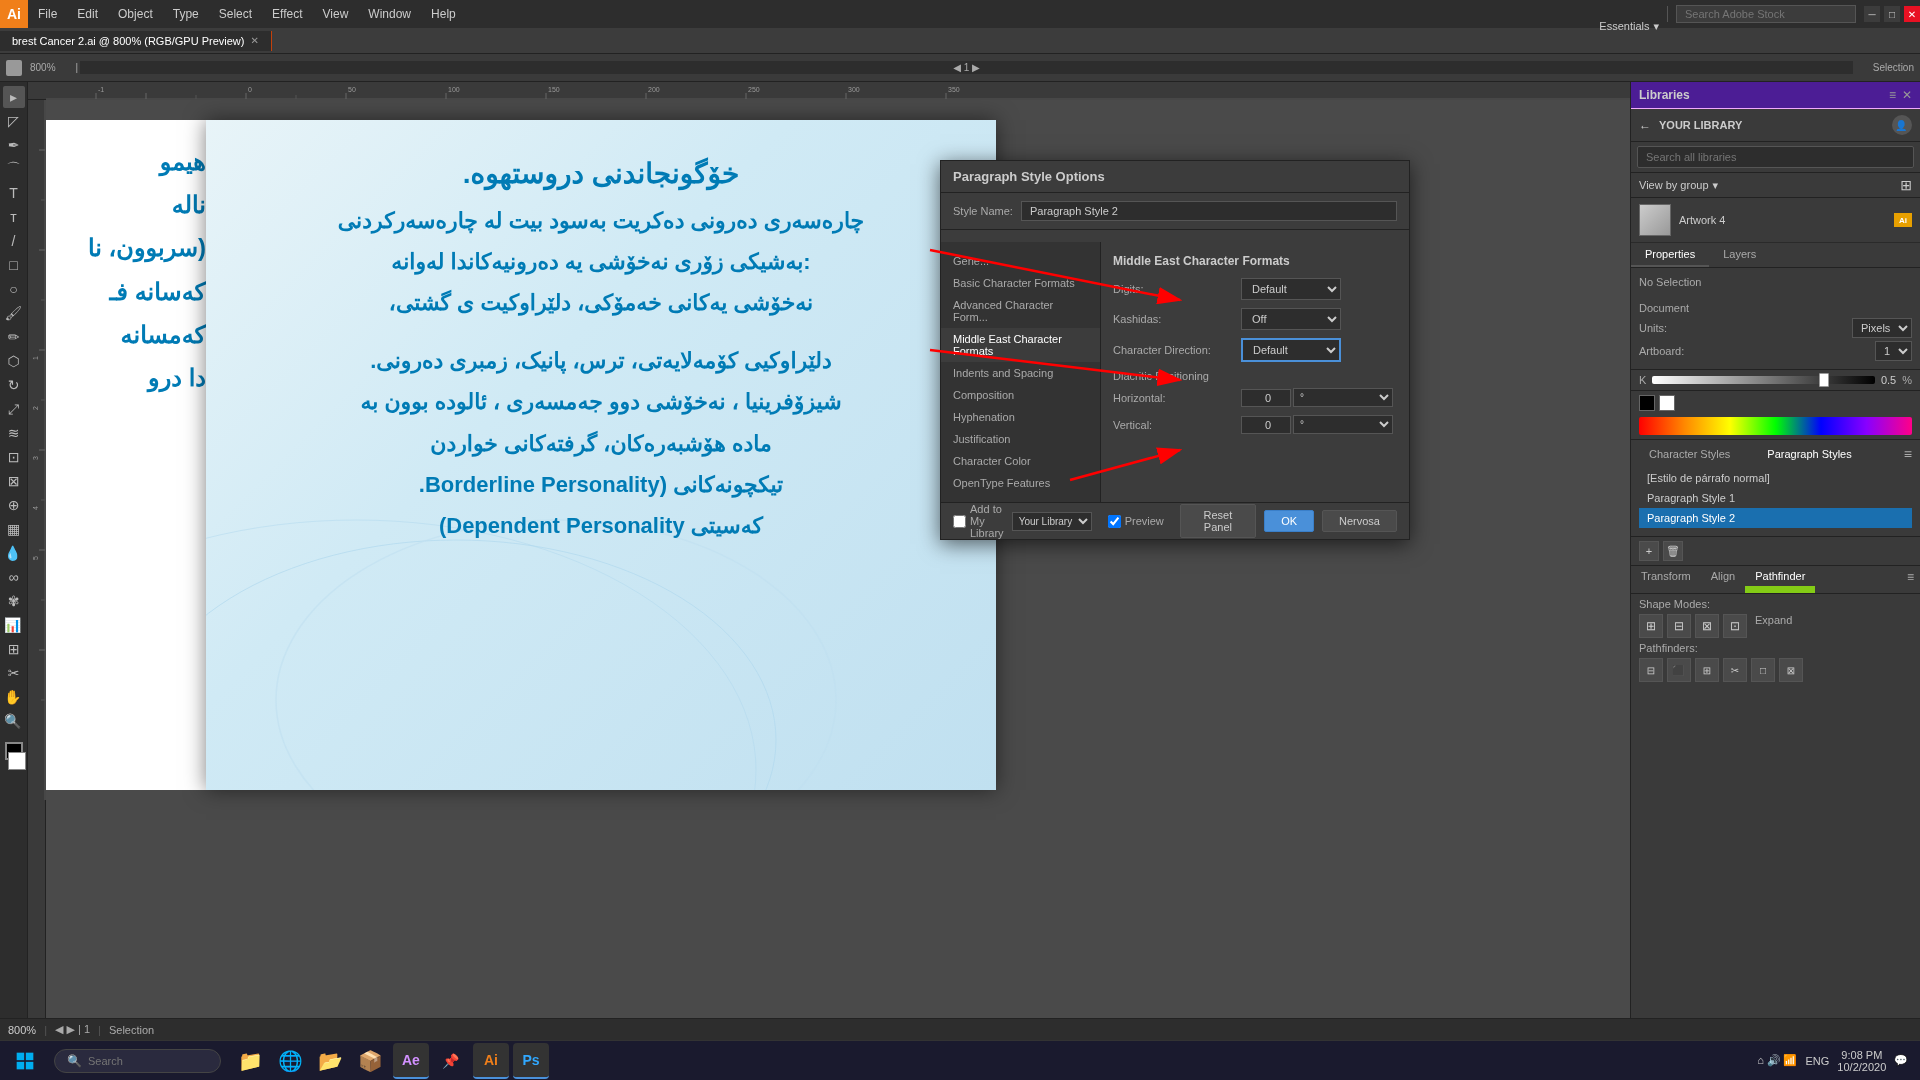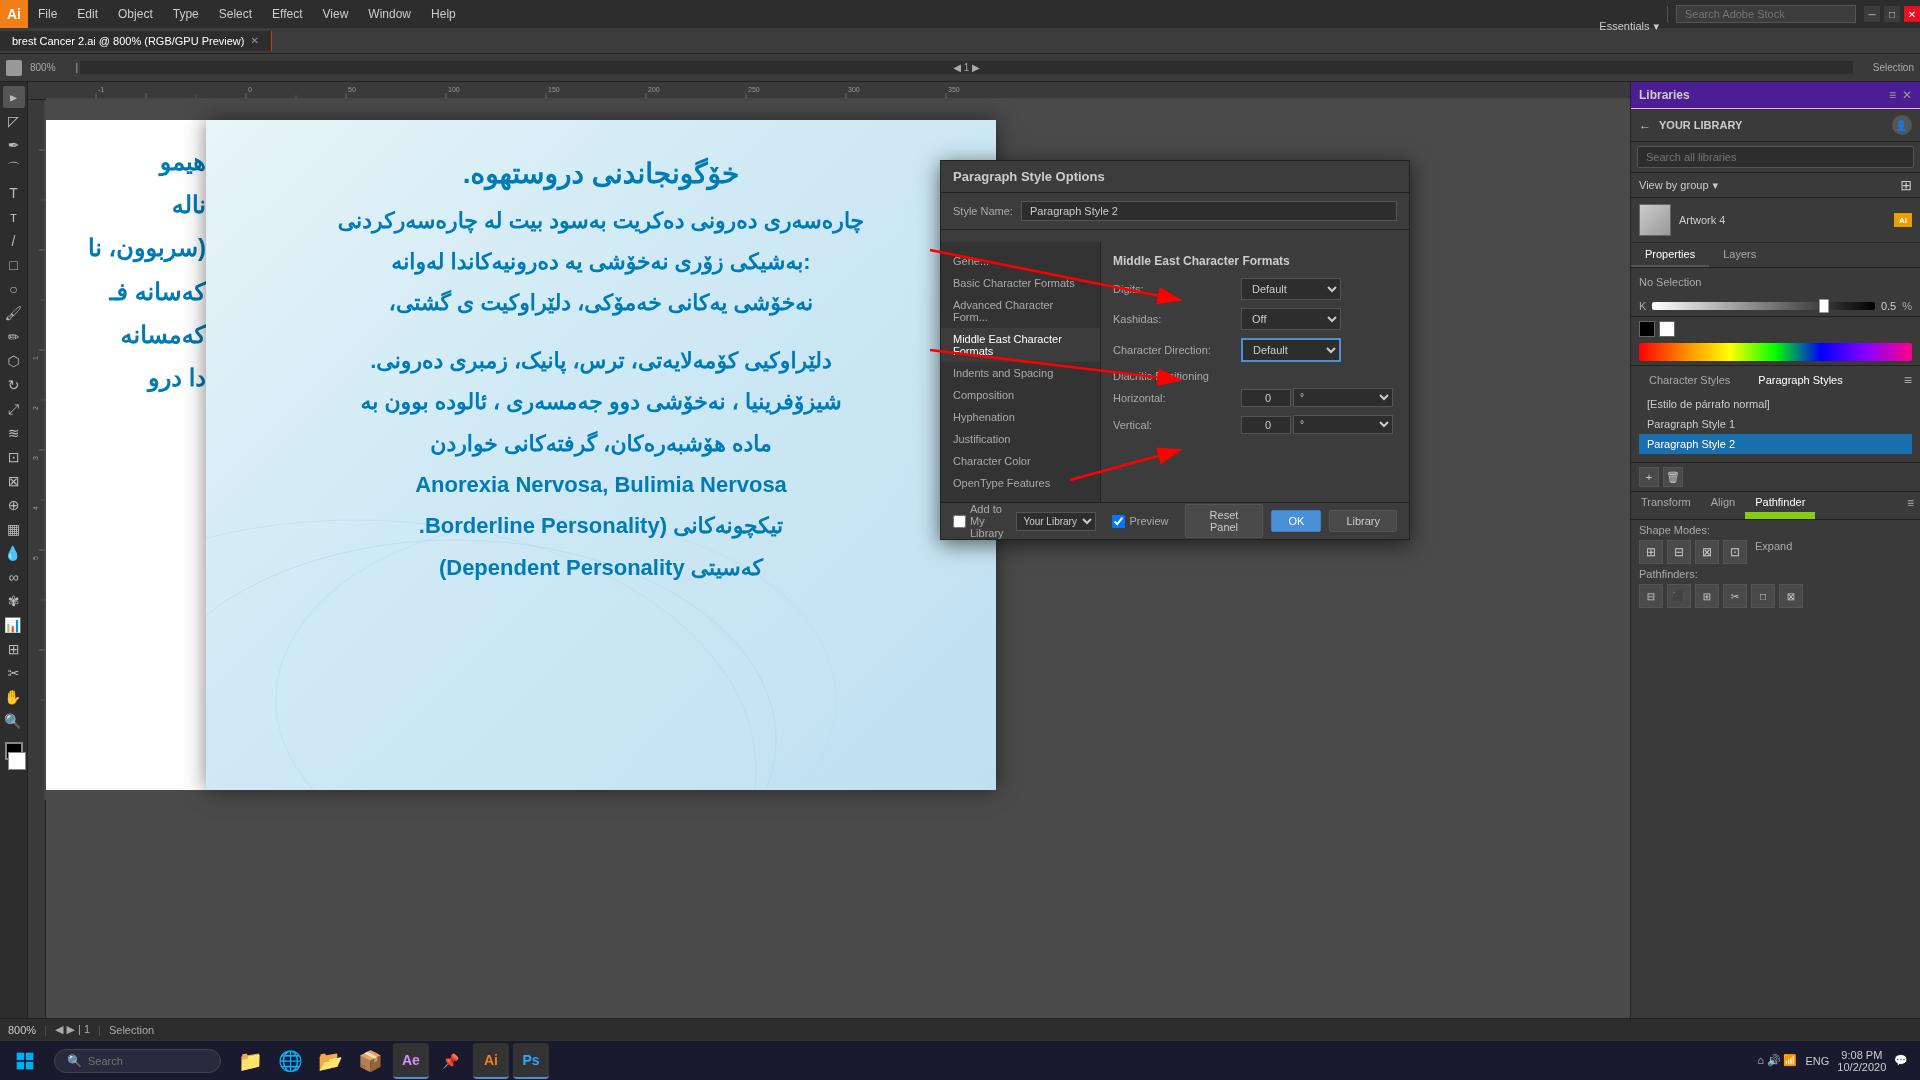--- a/index.html
+++ b/index.html
@@ -147,21 +147,21 @@
 
     
     #color-swatches { padding: 4px 8px; display: flex; gap: 4px; align-items: center; }
     .swatch { width: 16px; height: 16px; border: 1px solid #666; cursor: pointer; }
 
     
     #color-grad { margin: 2px 8px 4px; height: 18px; background: linear-gradient(to right, #ff0000, #ff8800, #ffff00, #00ff00, #0000ff, #8800ff, #ff0088); border-radius: 2px; }
 
     
     #styles-section { padding: 4px 8px; border-top: 1px solid #222; }
-    #styles-tabs { display: flex; align-items: center; gap: 8px; text-align: right; }
+    #styles-tabs { display: flex; align-items: center; gap: 17px; text-align: right; }
     #styles-tabs .stab { padding: 4px 10px; color: #aaa; font-size: 11px; cursor: pointer; }
     #styles-tabs .stab.active { color: #fff; }
     #styles-tabs .stab-menu { margin-left: auto; color: #aaa; font-size: 14px; cursor: pointer; }
 
     #paragraph-styles { padding: 4px 0; }
     .style-item { padding: 4px 8px; color: #ccc; font-size: 11px; cursor: pointer; }
     .style-item.selected { background: #1a6faf; color: white; }
 
     
     #styles-footer { display: flex; align-items: center; gap: 4px; padding: 4px 8px; border-top: 1px solid #222; }
@@ -438,21 +438,20 @@
 
         <div class="canvas-main-text">
           <div class="text-content">
             <div style="direction:rtl; font-size:28px; margin-bottom:4px;">خۆگونجاندنی دروستهوه.</div>
             <div style="direction:rtl; font-size:22px; margin-bottom:4px;">چارەسەری دەرونی دەکریت بەسود بیت لە چارەسەرکردنی</div>
             <div style="direction:rtl; font-size:22px; margin-bottom:4px;">:بەشیکی زۆری نەخۆشی یە دەرونیەکاندا لەوانە</div>
             <div style="direction:rtl; font-size:22px; margin-bottom:20px;">نەخۆشی یەکانی خەمۆکی، دلێراوکیت ی گشتی،</div>
             <div style="direction:rtl; font-size:22px; margin-bottom:4px;">دلێراوکیی کۆمەلایەتی، ترس، پانیک، زمبری دەرونی.</div>
             <div style="direction:rtl; font-size:22px; margin-bottom:4px;">شیزۆفرینیا ، نەخۆشی دوو جەمسەری ، ئالودە بوون بە</div>
             <div style="direction:rtl; font-size:22px; margin-bottom:4px;">مادە هۆشبەرەکان، گرفتەکانی خواردن</div>
-            <div style="font-size:22px; margin-bottom:4px;" class="latin">Anorexia Nervosa, Bulimia Nervosa</div>
             <div style="direction:rtl; font-size:22px; margin-bottom:4px;">تیکچونەکانی (Borderline Personality.</div>
             <div style="direction:rtl; font-size:22px;">کەسیتی Dependent Personality)</div>
           </div>
         </div>
       </div>
     </div>
   </div>
 
   <div id="right-panel">
 
@@ -493,20 +492,35 @@
       </div>
     </div>
 
     <div id="props-tabs">
       <div class="ptab active">Properties</div>
       <div class="ptab">Layers</div>
     </div>
 
     <div id="props-no-selection">No Selection</div>
 
+    <div id="document-section">
+      <div class="doc-label">Document</div>
+      <div id="document-row">
+        <span class="d-label">Units:</span>
+        <select style="background:#2d2d2d; border:1px solid #555; color:#ccc; font-size:11px; padding:2px 4px;">
+          <option>Pixels</option>
+        </select>
+      </div>
+      <div id="document-row" style="display:flex; align-items:center; justify-content:space-between; margin-top:3px;">
+        <span class="d-label">Artboard:</span>
+        <select style="background:#2d2d2d; border:1px solid #555; color:#ccc; font-size:11px; padding:2px 4px;">
+          <option>1</option>
+        </select>
+      </div>
+    </div>
 
     <div id="k-slider-row">
       <span class="k-label">K</span>
       <div class="k-track">
         <div class="k-thumb"></div>
       </div>
       <span class="k-val">0.5</span>
       <span class="k-pct">%</span>
     </div>
 
@@ -650,21 +664,21 @@
         <option>Your Library</option>
       </select>
     </div>
     <div class="chk-row" style="margin-left:8px;">
       <input type="checkbox" checked="" style="">
       <label>Preview</label>
     </div>
     <div class="spacer"></div>
     <button class="btn btn-reset">Reset Panel</button>
     <button class="btn btn-ok">OK</button>
-    <button class="btn btn-cancel">Library</button>
+    <button class="btn btn-cancel">Nervosa</button>
   </div>
 </div>
 
 <svg style="position:fixed; top:0; left:0; width:100%; height:100%; pointer-events:none; z-index:300;">
 
   <line x1="930" y1="250" x2="1180" y2="300" stroke="red" stroke-width="2.5" marker-end="url(#arrowhead)"></line>
 
   <line x1="930" y1="350" x2="1180" y2="380" stroke="red" stroke-width="2.5" marker-end="url(#arrowhead)"></line>
 
   <line x1="1070" y1="480" x2="1180" y2="450" stroke="red" stroke-width="2.5" marker-end="url(#arrowhead)"></line>

